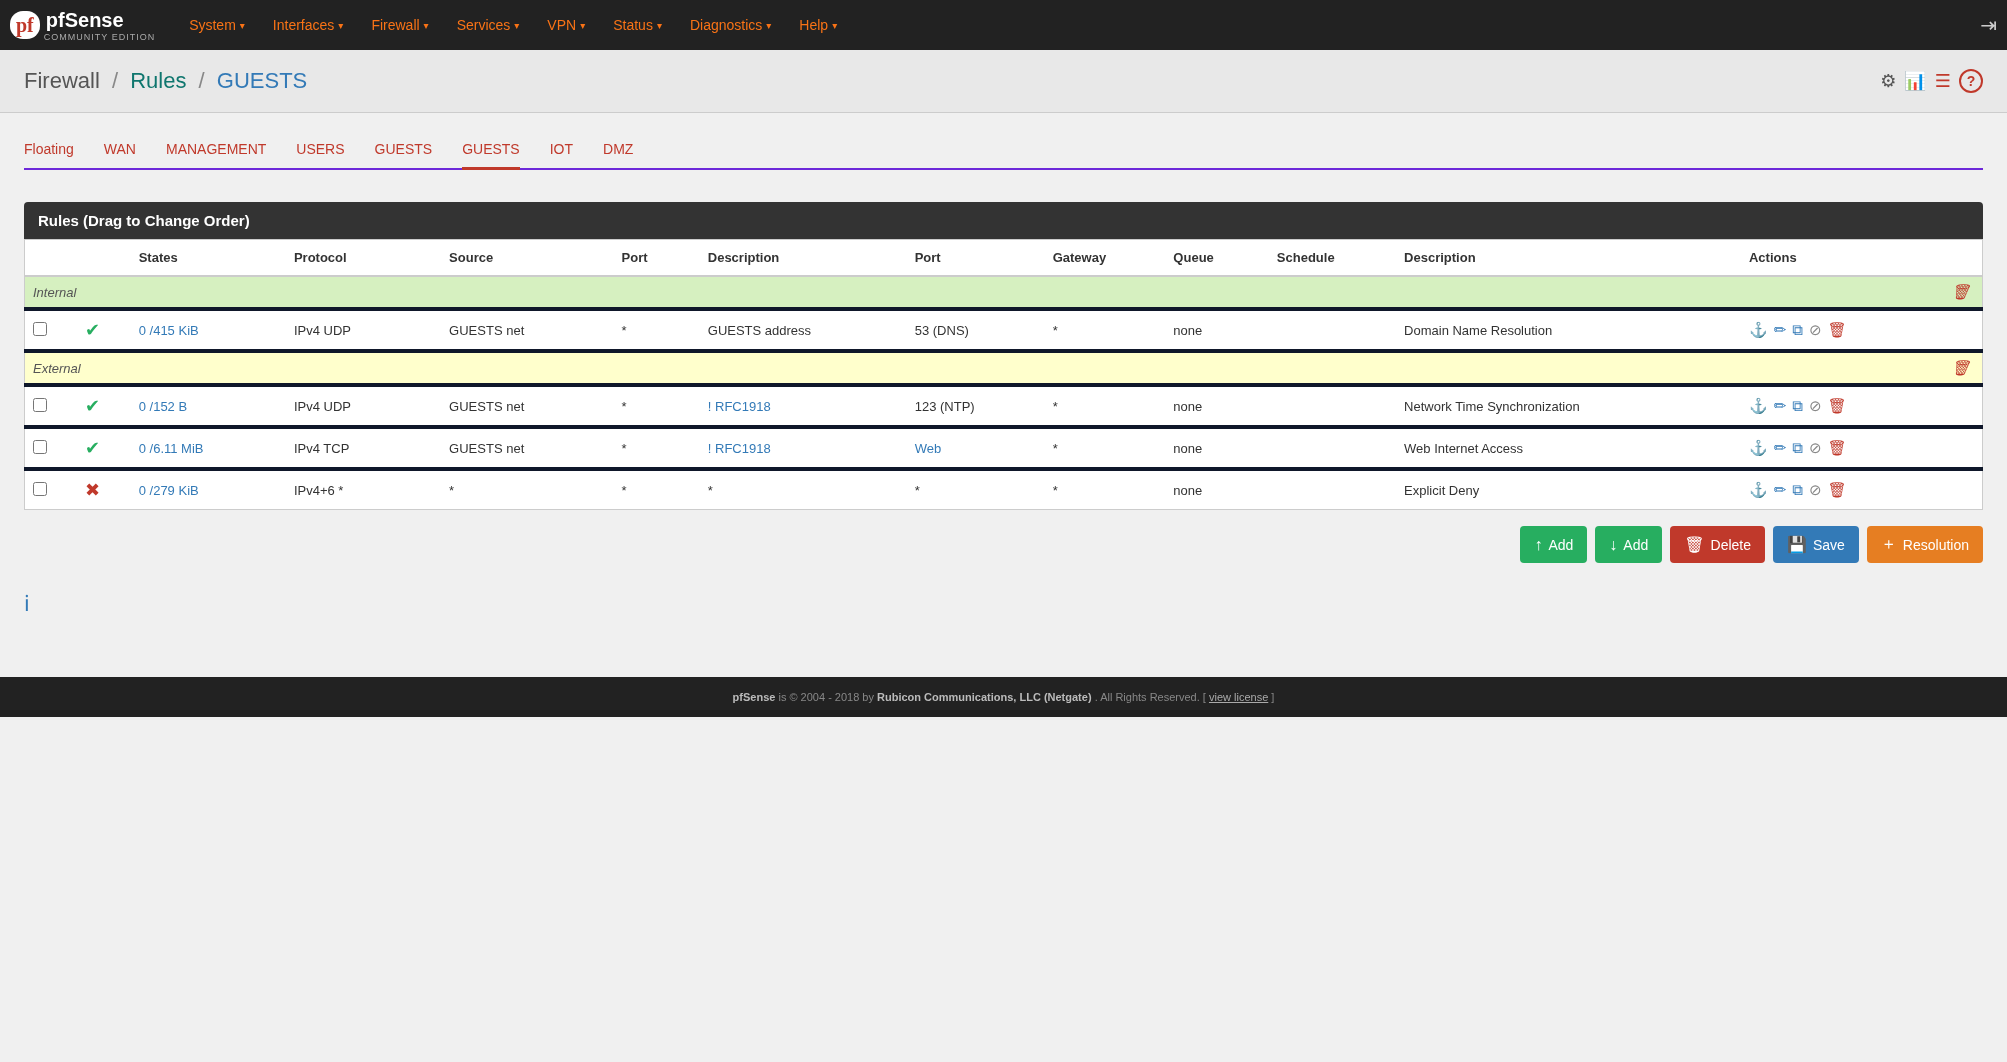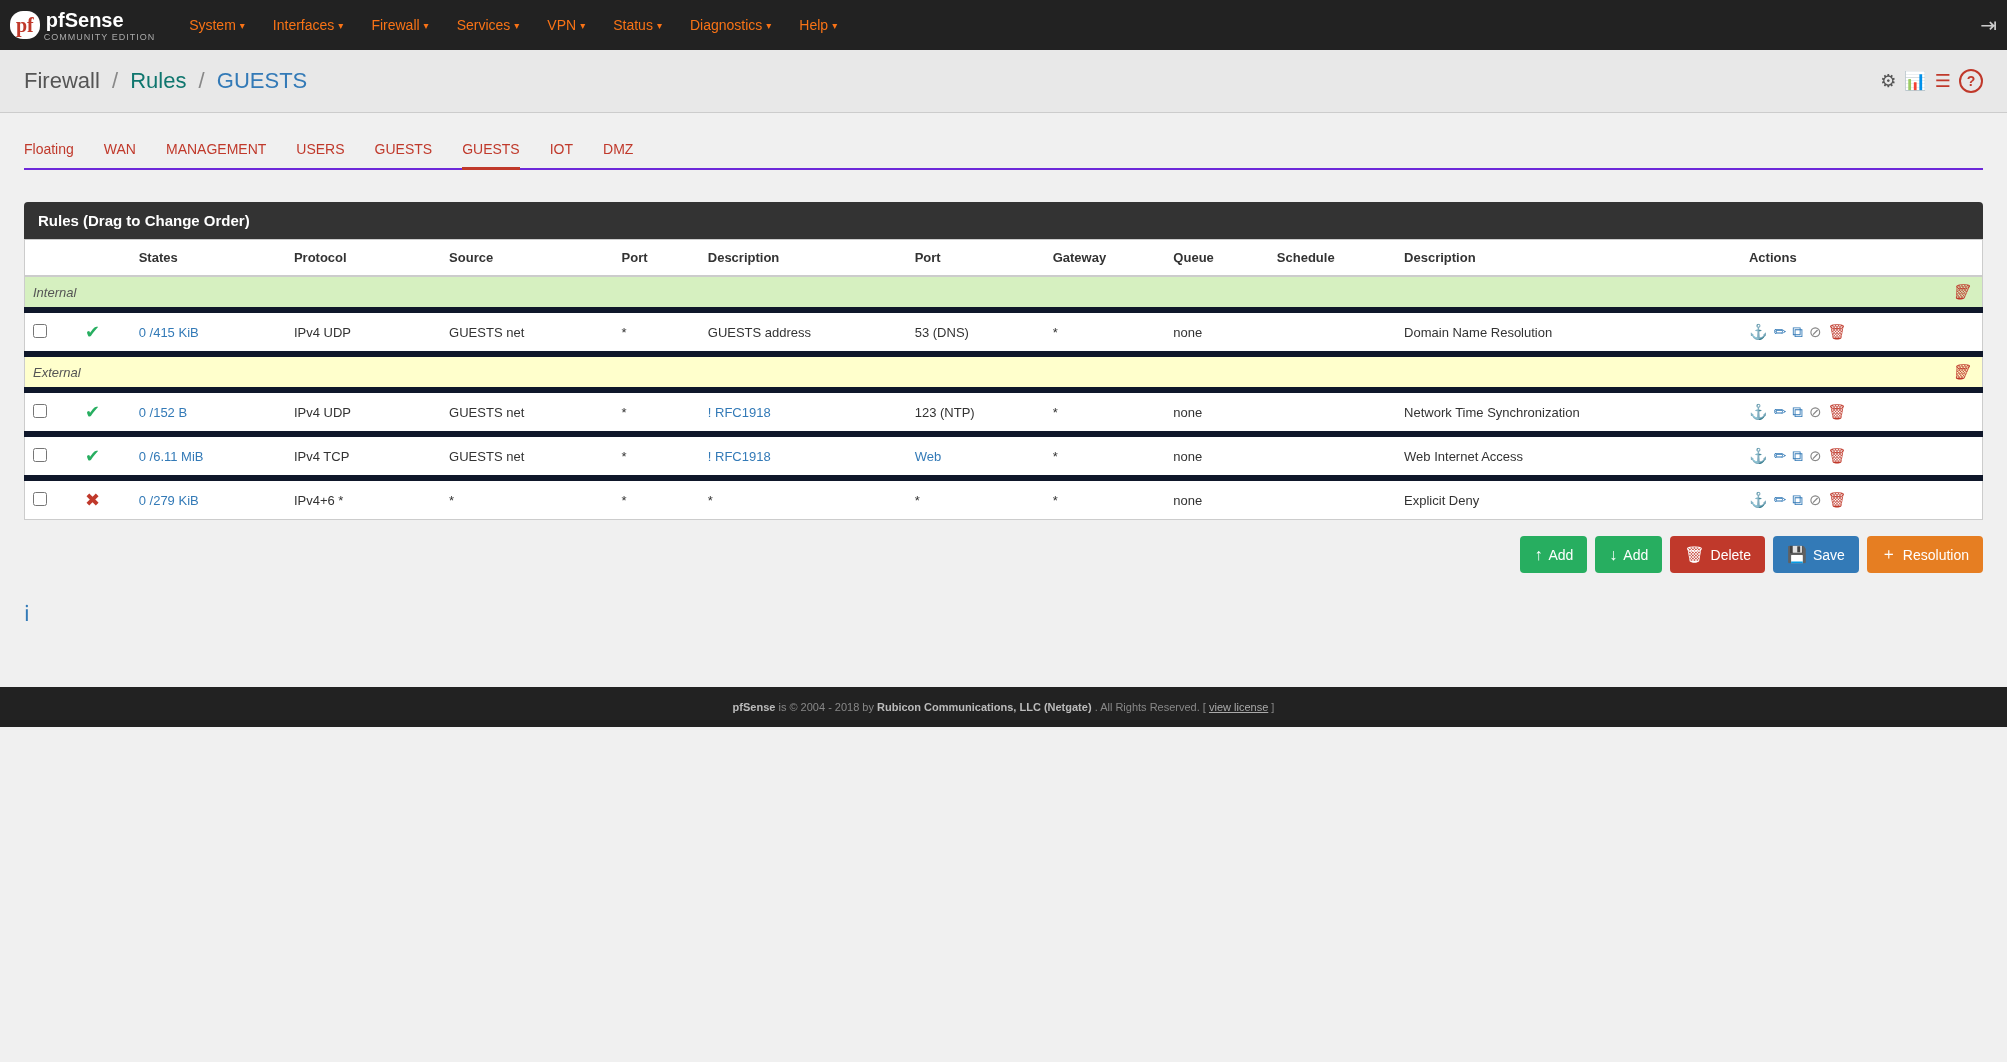--- a/index.html
+++ b/index.html
@@ -116,21 +116,21 @@
       padding: 10px 8px;
       text-align: left;
       font-weight: bold;
       font-size: 13px;
       border-bottom: 2px solid #ccc;
       color: #333;
     }
     .rules-table td {
       padding: 8px 8px;
       font-size: 13px;
-      border-bottom: 6px solid #0f172a;
+      border-bottom: 4px solid #0f172a;
       vertical-align: middle;
     }
     .rules-table tr:last-child td { border-bottom: none; }
 
     .separator-row td {
       background: #d6f0c0;
       font-style: italic;
       color: #555;
       padding: 6px 8px;
     }

